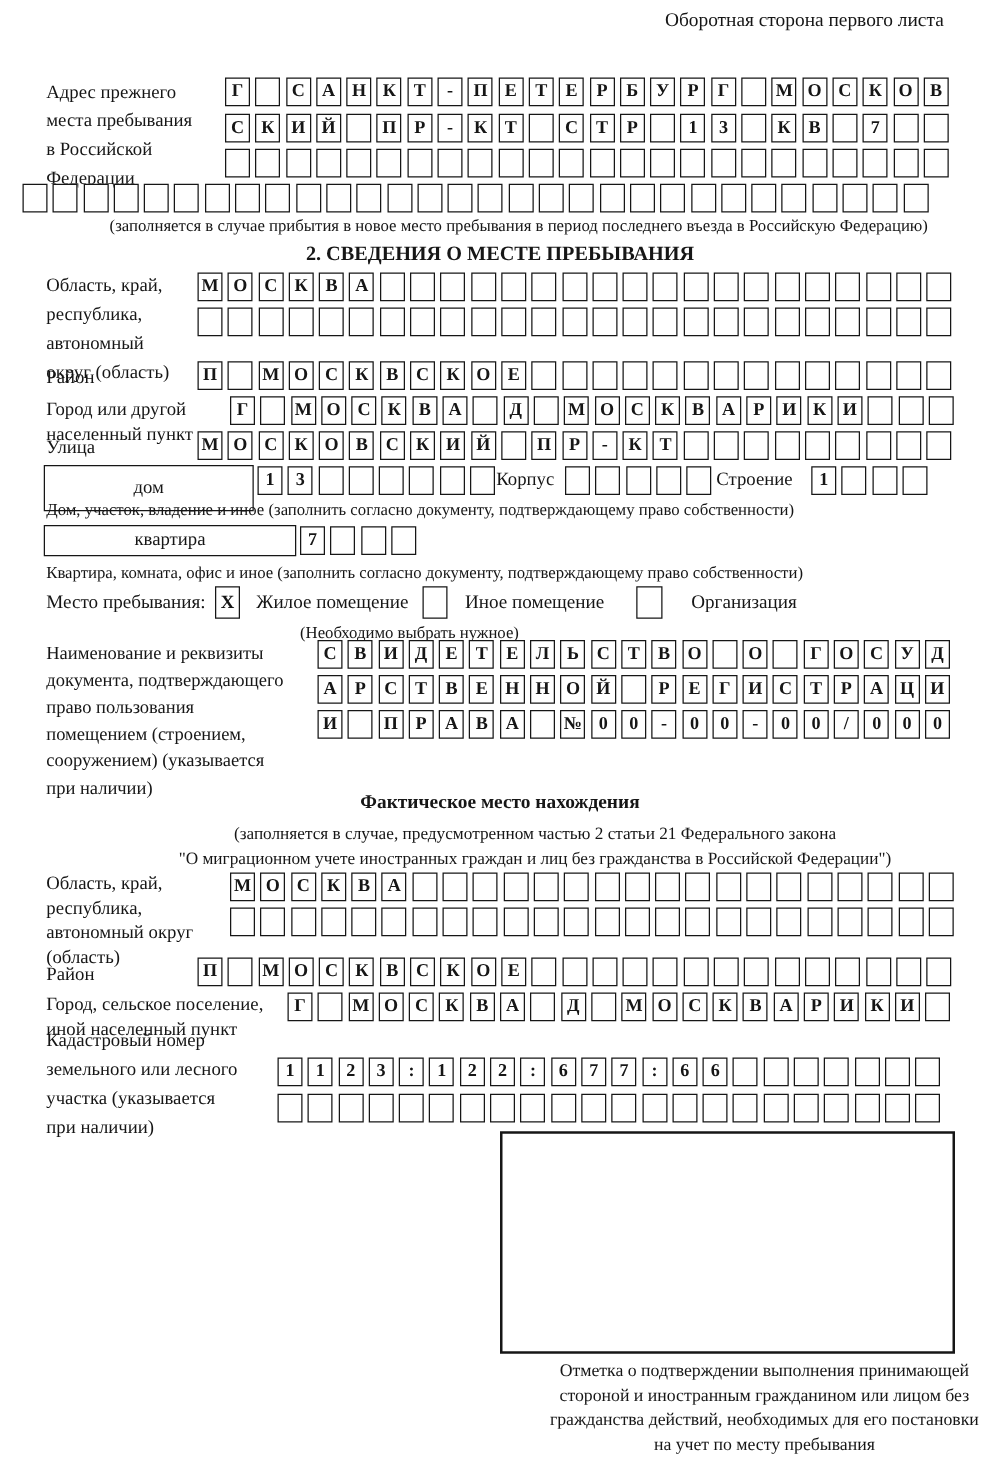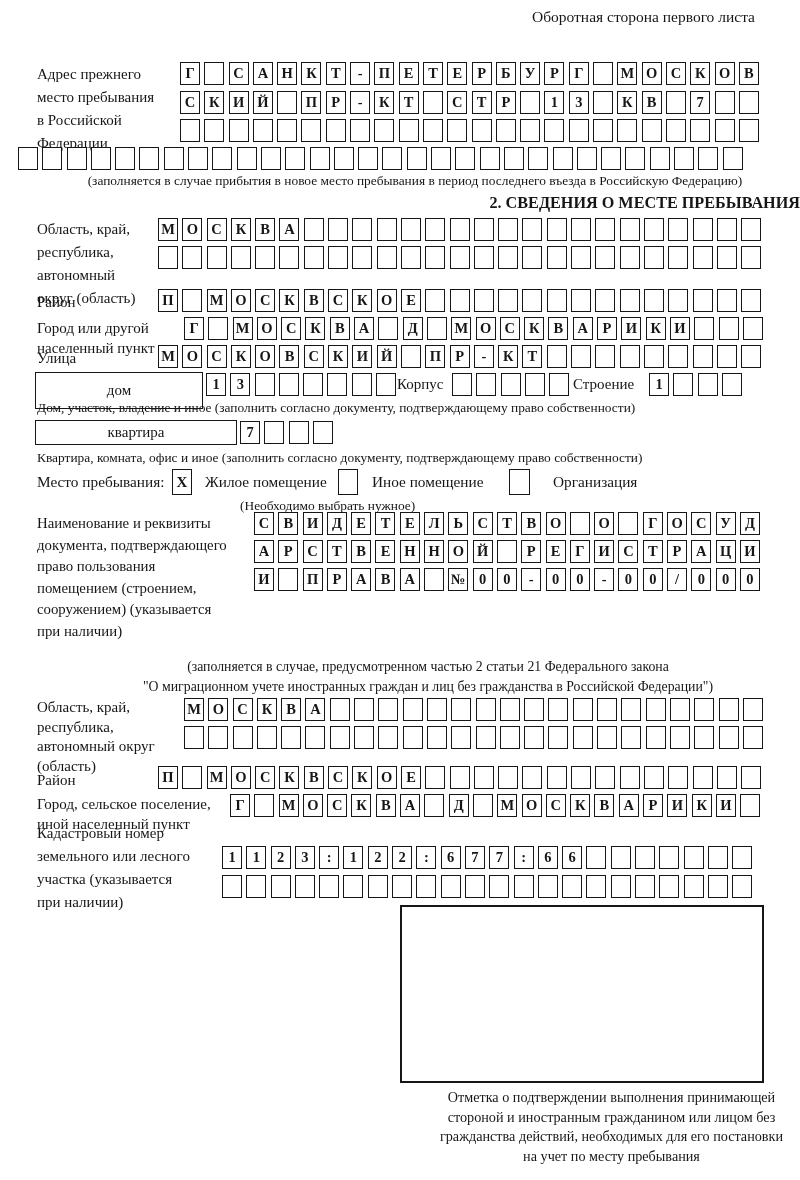--- a/index.html
+++ b/index.html
@@ -25,33 +25,33 @@
     display:flex; align-items:center; justify-content:center;
     font-size:15px; background:#fff;
   }
   .checkbox {
     border:1.6px solid var(--ink,#161616);
     display:flex; align-items:center; justify-content:center;
     font-size:15px; font-weight:600; background:#fff;
   }
   .caption { font-size:13.4px; }
   .center { left:0; width:100%; text-align:center; }
-  .bold { font-weight:bold;text-align:right; }
+  .bold { font-weight:bold; }
   .pre { white-space:pre-line;margin-left:28px; }
   .bigbox { border:2px solid var(--ink,#161616); background:#fff; }
 </style>
 </head>
 <body>
 
 <div class="page">
 
   <div class="abs" style="top:8px; right:45px; font-size:15.5px;">Оборотная сторона первого листа</div>
 
   <div class="abs label" style="left:37px; top:63px; width:155px;">Адрес прежнего
-место пребывания
+места пребывания
 в Российской
 Федерации</div>
   <div class="abs boxrow" style="left:180px; top:62px;">
       <span class="cell">Г</span>
       <span class="cell"></span>
       <span class="cell">С</span>
       <span class="cell">А</span>
       <span class="cell">Н</span>
       <span class="cell">К</span>
       <span class="cell">Т</span>
@@ -422,20 +422,21 @@
       <span class="cell">0</span>
       <span class="cell">-</span>
       <span class="cell">0</span>
       <span class="cell">0</span>
       <span class="cell">/</span>
       <span class="cell">0</span>
       <span class="cell">0</span>
       <span class="cell">0</span>
     </div>
 
+  <div class="abs center bold" style="top:633px; font-size:15.5px;">Фактическое место нахождения</div>
   <div class="abs center pre" style="top:657px; font-size:13.8px; line-height:19.5px;">(заполняется в случае, предусмотренном частью 2 статьи 21 Федерального закона
 "О миграционном учете иностранных граждан и лиц без гражданства в Российской Федерации")</div>
 
   <div class="abs label" style="left:37px; top:698px; width:150px; line-height:19.5px;">Область, край,
 республика,
 автономный округ
 (область)</div>
   <div class="abs boxrow" style="left:184px; top:698px;">
       <span class="cell">М</span>
       <span class="cell">О</span>

